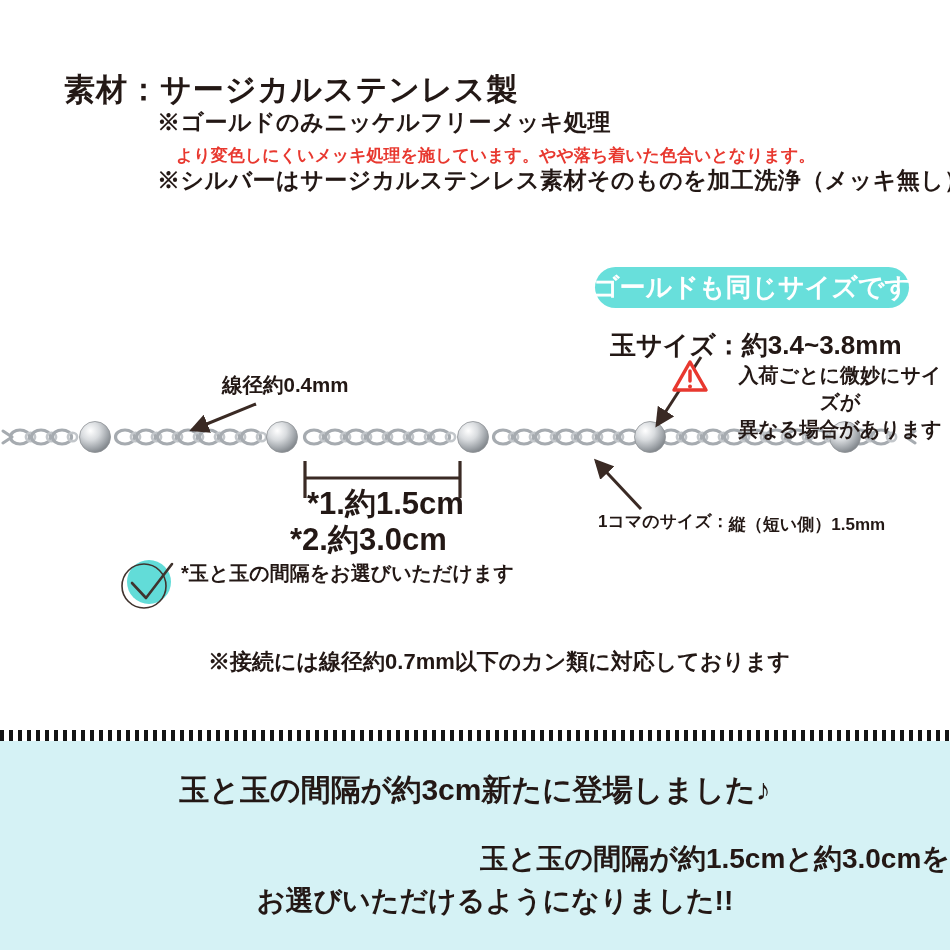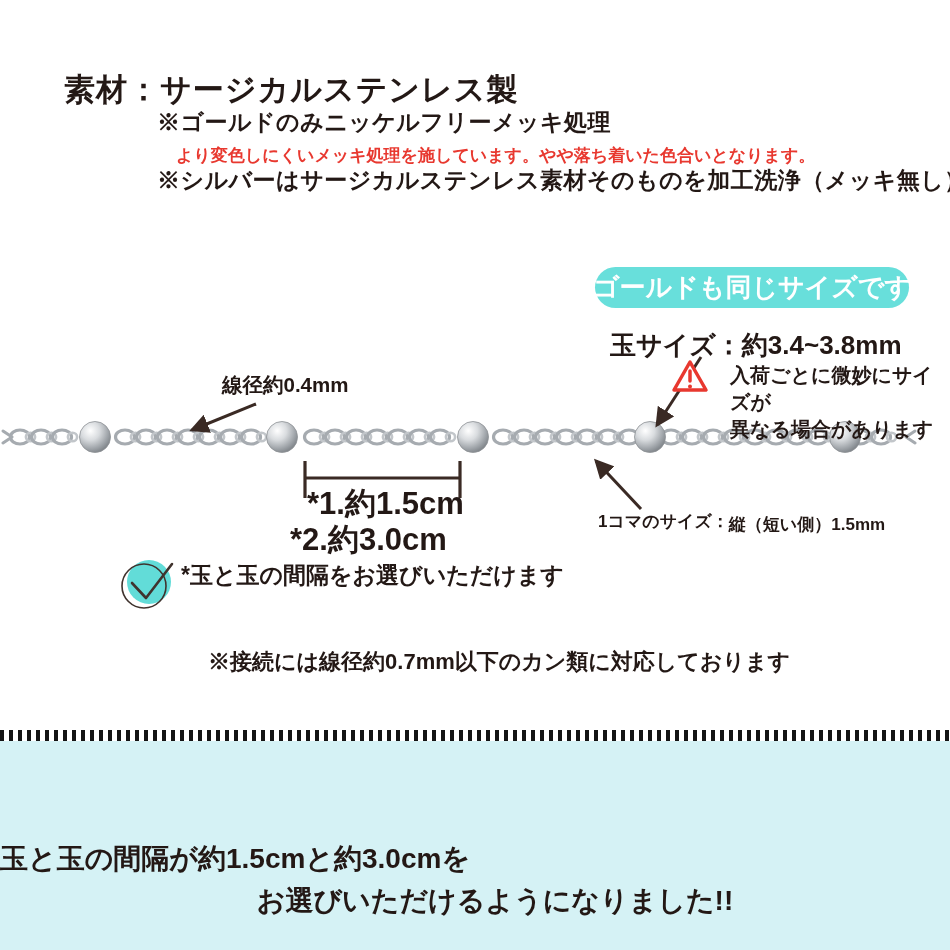--- a/index.html
+++ b/index.html
@@ -1,41 +1,41 @@
 <!DOCTYPE html>
 <html><head>
 <meta charset="utf-8">
 <style>
   html,body{margin:0;padding:0;background:#fff;}
   #page{position:relative;width:950px;height:950px;background:#ffffff;overflow:hidden;
         font-family:"Liberation Sans",sans-serif;color:#231815;}
   .abs{position:absolute;white-space:nowrap;}
-  .b{font-weight:700;}
+  .b{font-weight:700;text-align:center;}
   .red{color:#e8382f;}
   #deco{position:absolute;left:0;top:0;pointer-events:none;z-index:1;}
   .txt{z-index:2;}
   .title{font-size:31px;letter-spacing:1px;}
   .note{font-size:23px;letter-spacing:0.5px;}
   .detail{font-size:17px;}
   .badge{left:595px;top:267px;width:314px;height:41px;border-radius:25px;background:#68dfdb;
          display:flex;align-items:center;justify-content:center;color:#ffffff;font-size:26px;font-weight:700;z-index:2;}
   .ballsize{left:610px;top:328px;font-size:26px;}
   .warn-text{left:707px;top:362px;font-size:20px;line-height:27px;white-space:pre-line;margin-left:23px;}
   .wire{left:222px;top:371px;font-size:20.5px;}
   .interval1{left:307px;top:483px;font-size:31px;}
   .interval2{left:290px;top:519px;font-size:31px;}
   .koma{left:598px;top:510px;font-size:17px;display:flex;z-index:2;}
   .koma .vals{display:flex;flex-direction:column;line-height:29px;}
-  .select-note{left:181px;top:560px;font-size:23px;}
+  .select-note{left:181px;top:560px;font-size:20px;}
   .conn-note{left:0;top:647px;width:950px;text-align:center;font-size:22px;z-index:2;padding-left:24px;}
   .dotted{position:absolute;left:0;top:730px;width:950px;height:11px;z-index:2;
           background:repeating-linear-gradient(90deg,#141414 0 4px,transparent 4px 9px);}
   .footer{position:absolute;left:0;top:741px;width:950px;height:209px;background:#d5f2f5;z-index:0;}
   .headline{left:0;top:770px;width:950px;text-align:center;font-size:30px;}
-  .fline1{left:0;top:840px;width:950px;text-align:left;font-size:28px;}
+  .fline1{left:0;top:840px;width:950px;text-align:right;font-size:28px;}
   .fline2{left:0;top:882px;width:950px;text-align:center;font-size:28px;margin-left:20px;}
 </style>
 </head>
 <body>
 
 <div id="page">
 
   <div class="footer"></div>
 
   <svg id="deco" width="950" height="950" viewBox="0 0 950 950">
@@ -179,16 +179,17 @@
       <span>縦（短い側）1.5mm</span>
     </span>
   </div>
 
   <div class="abs txt b select-note">*玉と玉の間隔をお選びいただけます</div>
 
   <div class="abs txt b conn-note">※接続には線径約0.7mm以下のカン類に対応しております</div>
 
   <div class="dotted"></div>
 
+  <div class="abs txt b headline">玉と玉の間隔が約3cm新たに登場しました♪</div>
   <div class="abs txt b fline1">玉と玉の間隔が約1.5cmと約3.0cmを</div>
   <div class="abs txt b fline2">お選びいただけるようになりました!!</div>
 
 </div>
 
 </body></html>

